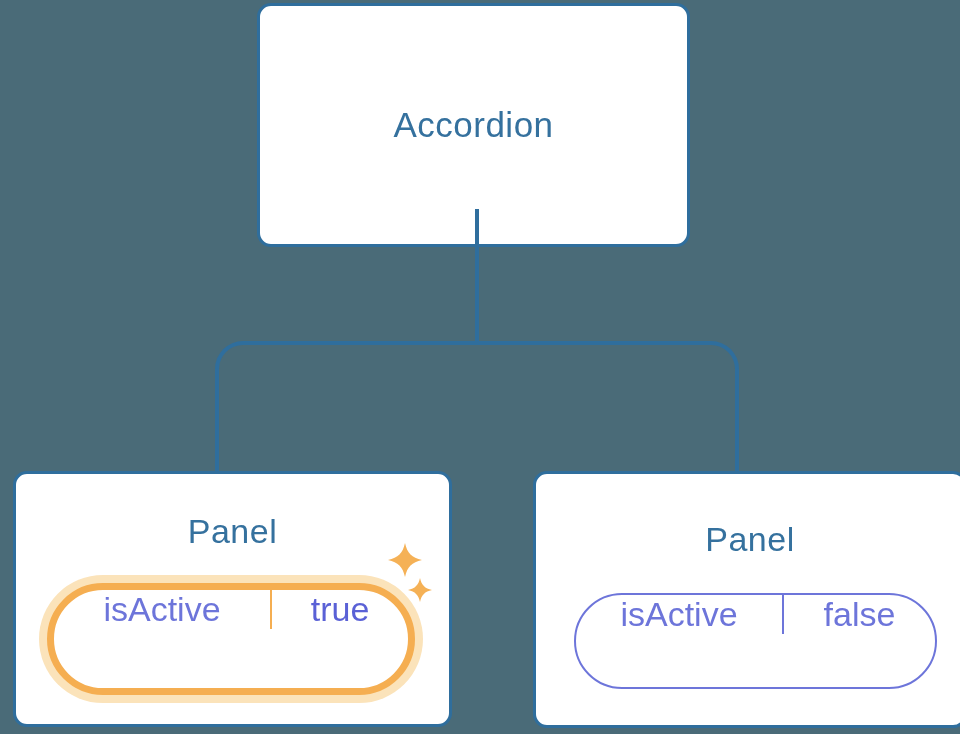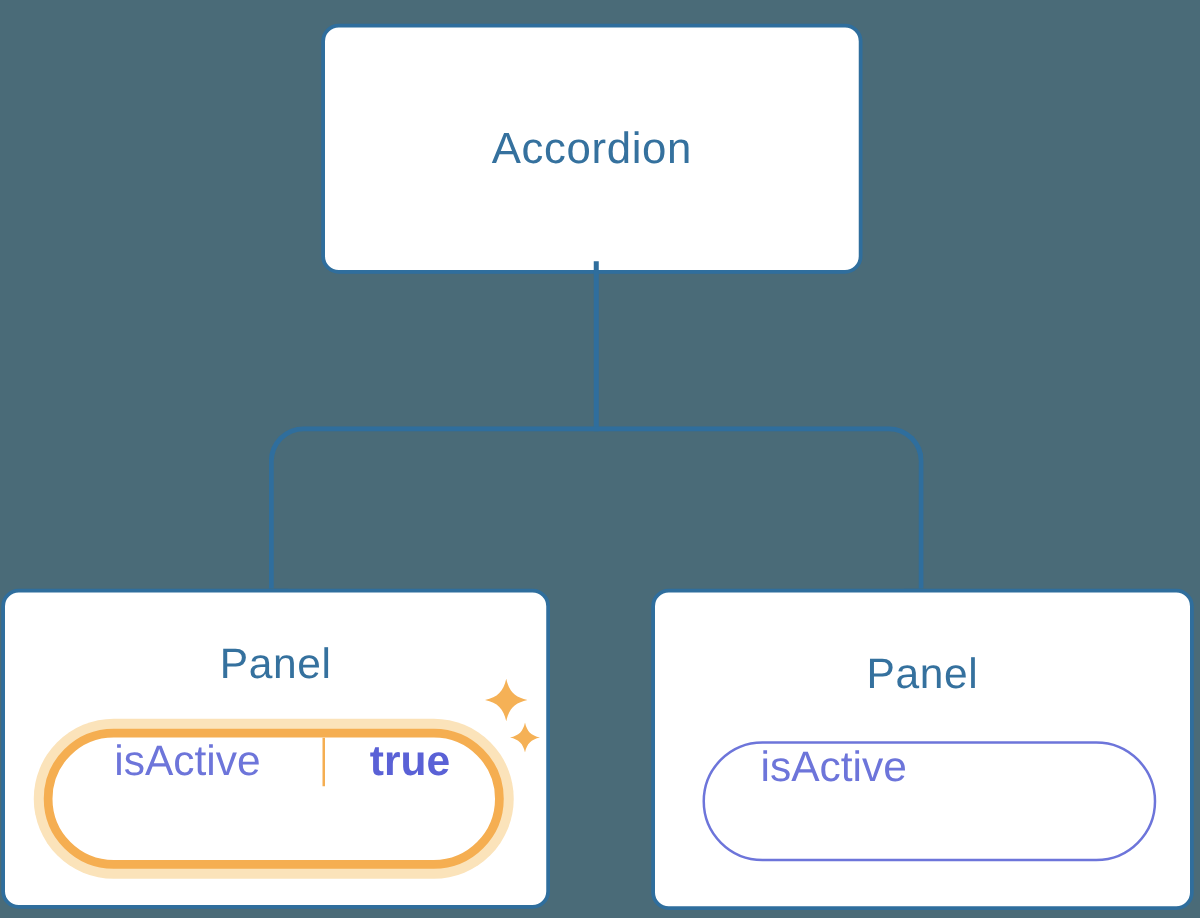--- a/index.html
+++ b/index.html
@@ -11,49 +11,49 @@
   html,body{width:960px;height:734px;}
   body{
     position:relative;overflow:hidden;
     background:var(--bg,#4a6b78);
     font-family:"Liberation Sans",sans-serif;
   }
   .node{
     position:absolute;background:#fff;
     border:3px solid var(--blue,#2f6e9d);border-radius:14px;
   }
-  .root-node{left:257px;top:19px;width:433px;height:200px;
+  .root-node{left:257px;top:3px;width:433px;height:244px;
     display:flex;align-items:center;justify-content:center;text-align:center;}
   .root-label{font-size:35px;color:var(--blue-text,#35719e);letter-spacing:.5px;}
   .stem{position:absolute;left:475px;top:209px;width:4px;height:136px;
     background:var(--blue,#2f6e9d);}
   .branch{position:absolute;left:215px;top:341px;width:524px;height:130px;
     border:4px solid var(--blue,#2f6e9d);border-bottom:none;
     border-radius:28px 28px 0 0;}
-  .panel{position:absolute;top:471px;}
+  .panel{position:absolute;top:471px;margin-left:12px;}
   .panel-left{left:1px;width:439px;height:256px;}
   .panel-right{left:521px;width:434px;height:257px;}
   .panel-title{position:absolute;left:0;width:100%;text-align:center;
     font-size:34px;color:var(--blue-text,#35719e);letter-spacing:.5px;}
   .panel-left .panel-title{top:38px;}
   .panel-right .panel-title{top:46px;}
   .pill{position:absolute;background:#fff;display:flex;align-items:flex-start;
     border-radius:999px;overflow:hidden;}
   .pill-active{left:31px;top:109px;width:368px;height:112px;
     border:7px solid var(--orange,#f5ae51);
     box-shadow:0 0 0 8px var(--orange-glow,#fbe3ba);}
   .pill-inactive{left:38px;top:119px;width:363px;height:96px;
     border:2px solid var(--purple,#6d75da);}
   .pill-cell{display:flex;align-items:center;justify-content:center;
     font-size:34px;color:var(--purple,#6d75da);}
   .pill-active .cell-name{width:216px;}
   .pill-inactive .cell-name{width:206px;}
   .cell-value{flex:1;}
   .pill-active .cell-value{border-left:2px solid var(--orange,#f5ae51);
-    font-weight:700;color:var(--purple-strong,#5a61d6);}
+    font-weight:400;color:var(--purple-strong,#5a61d6);}
   .pill-inactive .cell-value{border-left:2px solid var(--purple,#6d75da);}
   .sparkles{position:absolute;z-index:5;}
   .sparkle-big{left:388px;top:543px;width:34px;height:34px;}
   .sparkle-small{left:408px;top:578px;width:24px;height:24px;}
   svg{display:block;}
 </style>
 </head>
 <body>
 
 <div class="node root-node">
@@ -68,20 +68,21 @@
   <div class="pill pill-active">
     <div class="pill-cell cell-name">isActive</div>
     <div class="pill-cell cell-value">true</div>
   </div>
 </div>
 
 <div class="node panel panel-right">
   <div class="panel-title">Panel</div>
   <div class="pill pill-inactive">
     <div class="pill-cell cell-name">isActive</div>
+    <div class="pill-cell cell-value">false</div>
   </div>
 </div>
 
 <svg class="sparkles sparkle-big" viewBox="0 0 24 24" aria-hidden="true">
   <path d="M12 0C13.6 7.2 16.8 10.4 24 12C16.8 13.6 13.6 16.8 12 24C10.4 16.8 7.2 13.6 0 12C7.2 10.4 10.4 7.2 12 0Z" fill="#f5b156"></path>
 </svg>
 <svg class="sparkles sparkle-small" viewBox="0 0 24 24" aria-hidden="true">
   <path d="M12 0C13.6 7.2 16.8 10.4 24 12C16.8 13.6 13.6 16.8 12 24C10.4 16.8 7.2 13.6 0 12C7.2 10.4 10.4 7.2 12 0Z" fill="#f5b156"></path>
 </svg>
 

